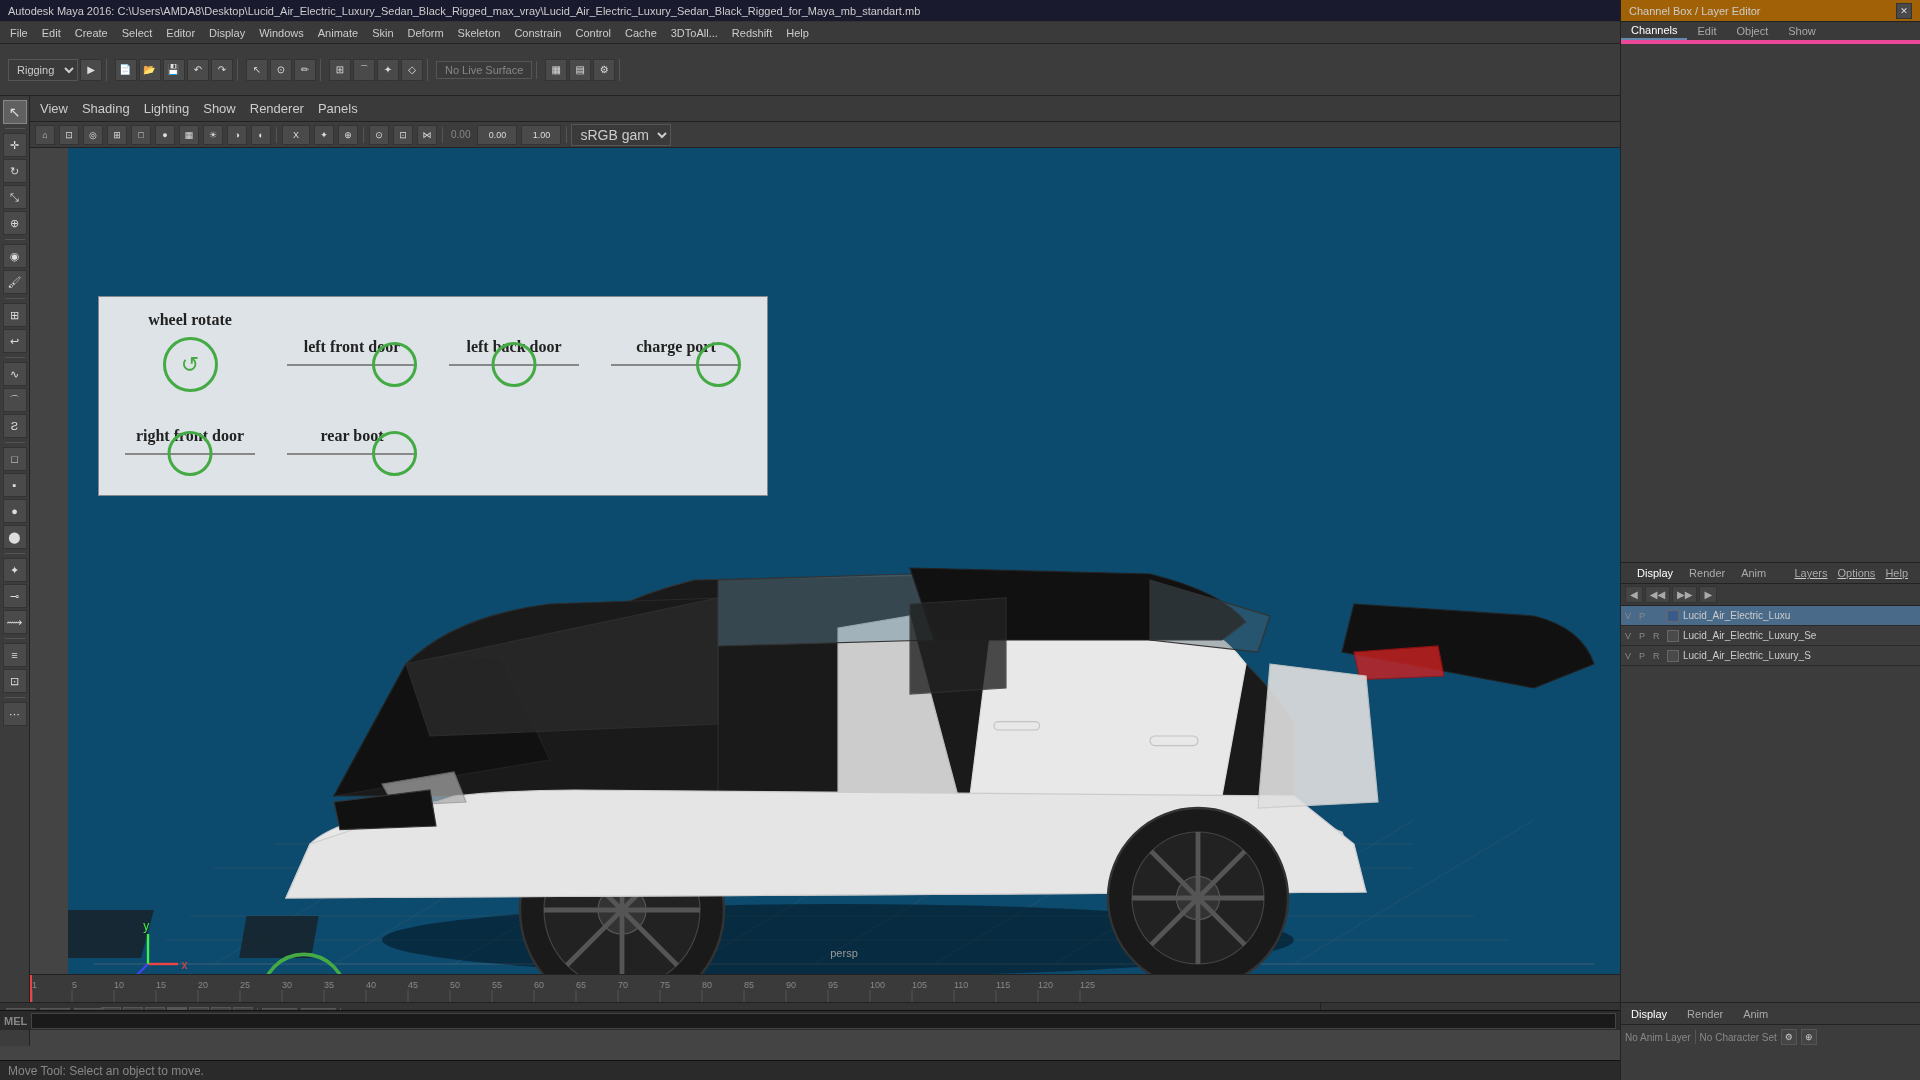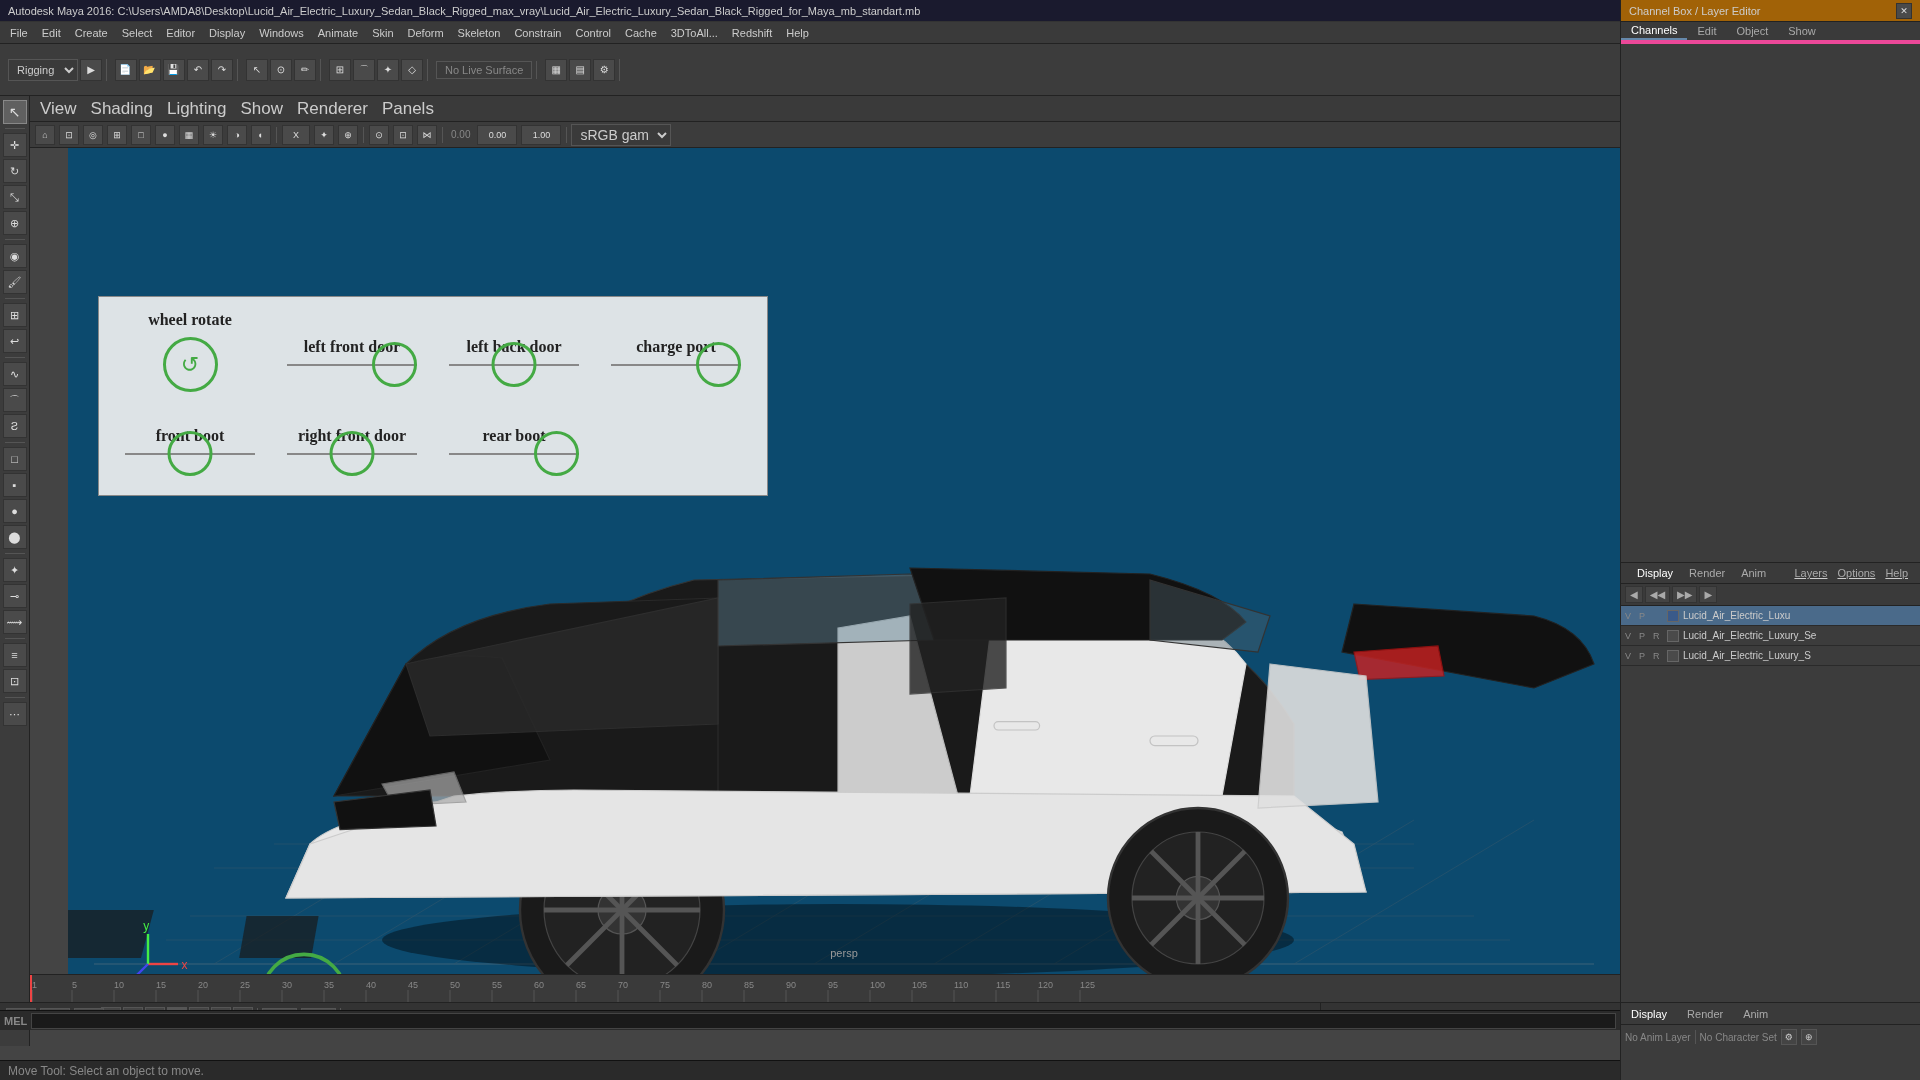--- a/index.html
+++ b/index.html
@@ -45,21 +45,21 @@
     .left-tool-btn.active { background: #606060; border-color: #888; }
     .left-tool-separator { width: 20px; height: 1px; background: #555; margin: 2px 0; }
 
     
     #view-toolbar {
       position: absolute; left: 30px; top: 96px; right: 300px;
       height: 26px; background: #3a3a3a;
       display: flex; align-items: center; padding: 0 4px; gap: 2px;
       border-bottom: 1px solid #222;
     }
-    .view-tool-btn { padding: 2px 6px; color: #ccc; font-size: 17px; cursor: pointer; }
+    .view-tool-btn { padding: 2px 6px; color: #ccc; font-size: 13px; cursor: pointer; }
     .view-tool-separator { width: 1px; height: 16px; background: #555; margin: 0 2px; }
 
     
     #second-toolbar {
       position: absolute; left: 30px; top: 122px; right: 300px;
       height: 26px; background: #3c3c3c;
       display: flex; align-items: center; padding: 0 4px; gap: 2px;
       border-bottom: 1px solid #222;
     }
     .stool-btn { width: 20px; height: 20px; background: #4a4a4a; border: 1px solid #333; display: flex; align-items: center; justify-content: center; font-size: 9px; cursor: pointer; color: #ddd; margin: 0 1px; }
@@ -319,27 +319,20 @@
     </div>
 
     <div class="ctrl-item">
       <div class="ctrl-label">charge port</div>
       <div style="position:relative;width:130px;display:flex;align-items:center;">
         <div style="width:100%;height:2px;background:#888;"></div>
         <div style="position:absolute;right:0;width:45px;height:45px;border-radius:50%;border:3px solid #4a4;background:transparent;"></div>
       </div>
     </div>
 
-    <div class="ctrl-item">
-      <div class="ctrl-label">front boot</div>
-      <div style="position:relative;width:130px;display:flex;align-items:center;">
-        <div style="width:100%;height:2px;background:#888;"></div>
-        <div style="position:absolute;left:50%;transform:translateX(-50%);width:45px;height:45px;border-radius:50%;border:3px solid #4a4;background:transparent;"></div>
-      </div>
-    </div>
 
     <div class="ctrl-item">
       <div class="ctrl-label">right front door</div>
       <div style="position:relative;width:130px;display:flex;align-items:center;">
         <div style="width:100%;height:2px;background:#888;"></div>
         <div style="position:absolute;left:50%;transform:translateX(-50%);width:45px;height:45px;border-radius:50%;border:3px solid #4a4;background:transparent;"></div>
       </div>
     </div>
 
     <div class="ctrl-item">

